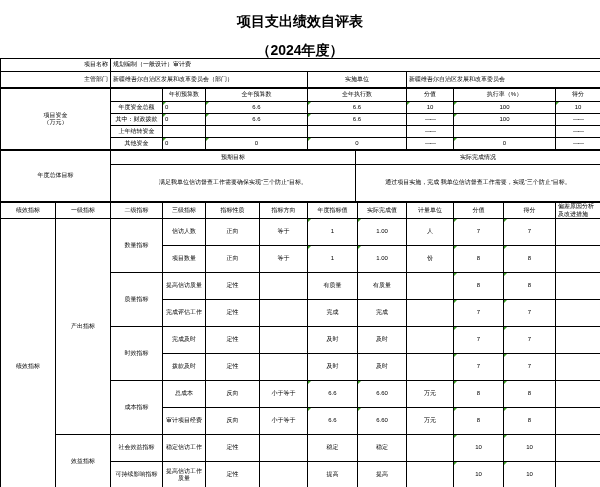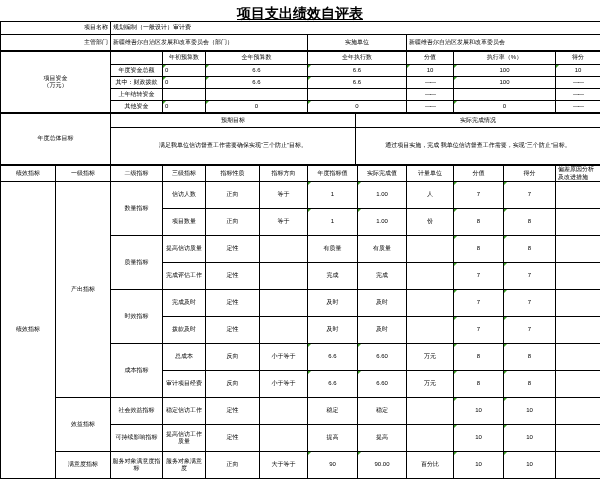--- a/index.html
+++ b/index.html
@@ -1,18 +1,18 @@
 <!DOCTYPE html>
 <html><head>
 <meta charset="utf-8">
 <style>
   html,body{margin:0;padding:0;background:#fff;}
   body{width:600px;height:487px;font-family:"Liberation Sans","DejaVu Sans",sans-serif;color:#000;}
   .page{position:relative;width:600px;height:487px;overflow:hidden;background:#fff;}
-  .title{width:600px;text-align:center;font-weight:bold;font-size:14px;line-height:15px;padding-top:6px;text-decoration:underline;}
+  .title{width:600px;text-align:center;font-weight:bold;font-size:14px;line-height:15px;padding-top:14px;}
   table{border-collapse:collapse;table-layout:fixed;width:600px;margin:0;}
   td{border:0.8px solid #000;font-size:6px;line-height:1.25;text-align:center;vertical-align:middle;padding:0 1px;overflow:hidden;position:relative;}
   .lab{text-align:right;padding-right:2px;}
   .lft{text-align:left;padding-left:2px;}
   .pre{white-space:pre-line;}
   .h12 td{height:12px;}
   .h11 td{height:11px;}
   .h13 td{height:13px;}
   .h15 td{height:15px;}
   .h26 td{height:26px;}
@@ -21,20 +21,21 @@
   
   td.gt::before{content:"";position:absolute;top:0;left:0;width:0;height:0;
     border-top:3px solid #3a9d23;border-right:3px solid transparent;}
 </style>
 </head>
 <body>
 
 <div class="page">
 
   <div class="title">项目支出绩效自评表</div>
+  <div class="title">（2024年度）</div>
 
   <table>
     <colgroup>
         <col style="width:110px">
         <col style="width:197px">
         <col style="width:99px">
         <col style="width:194px">
       </colgroup>
     <tbody>
         <tr class="h12">

